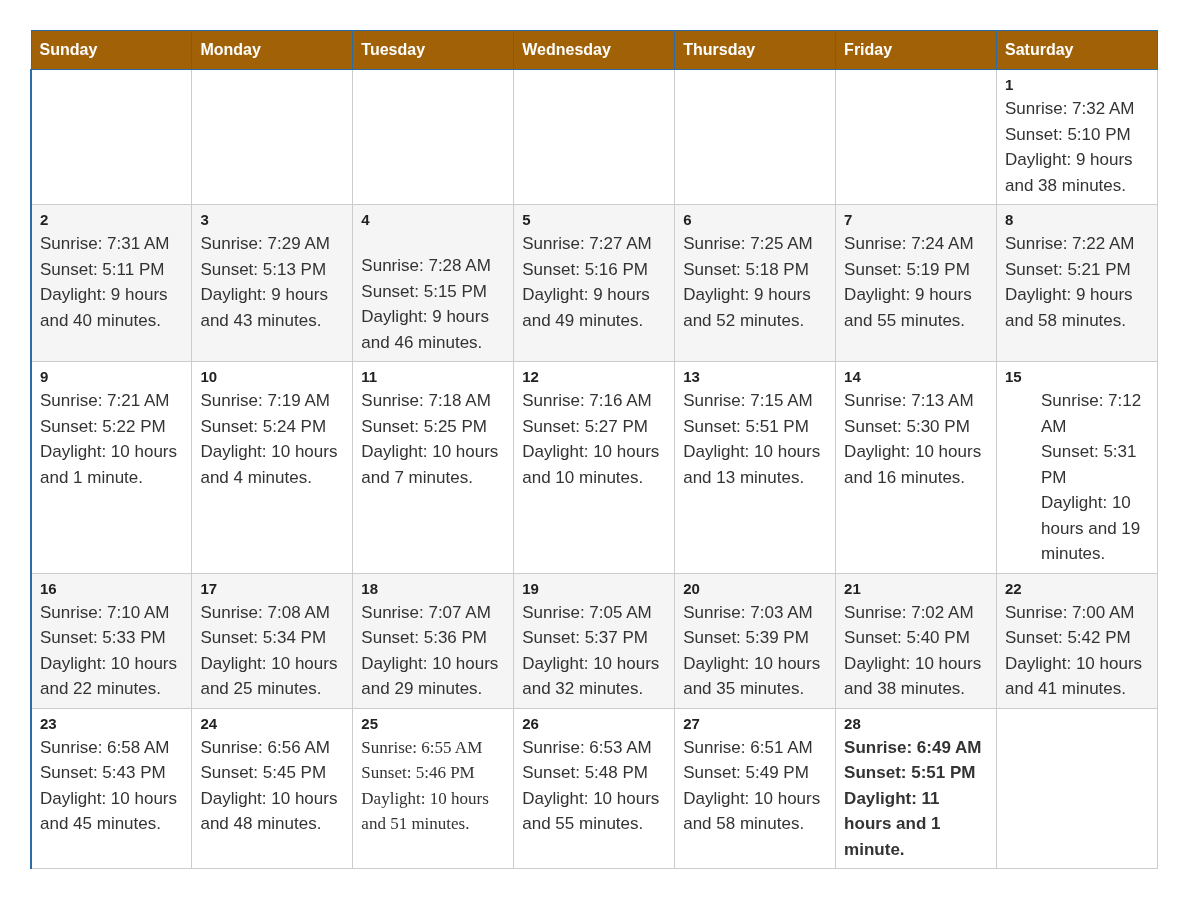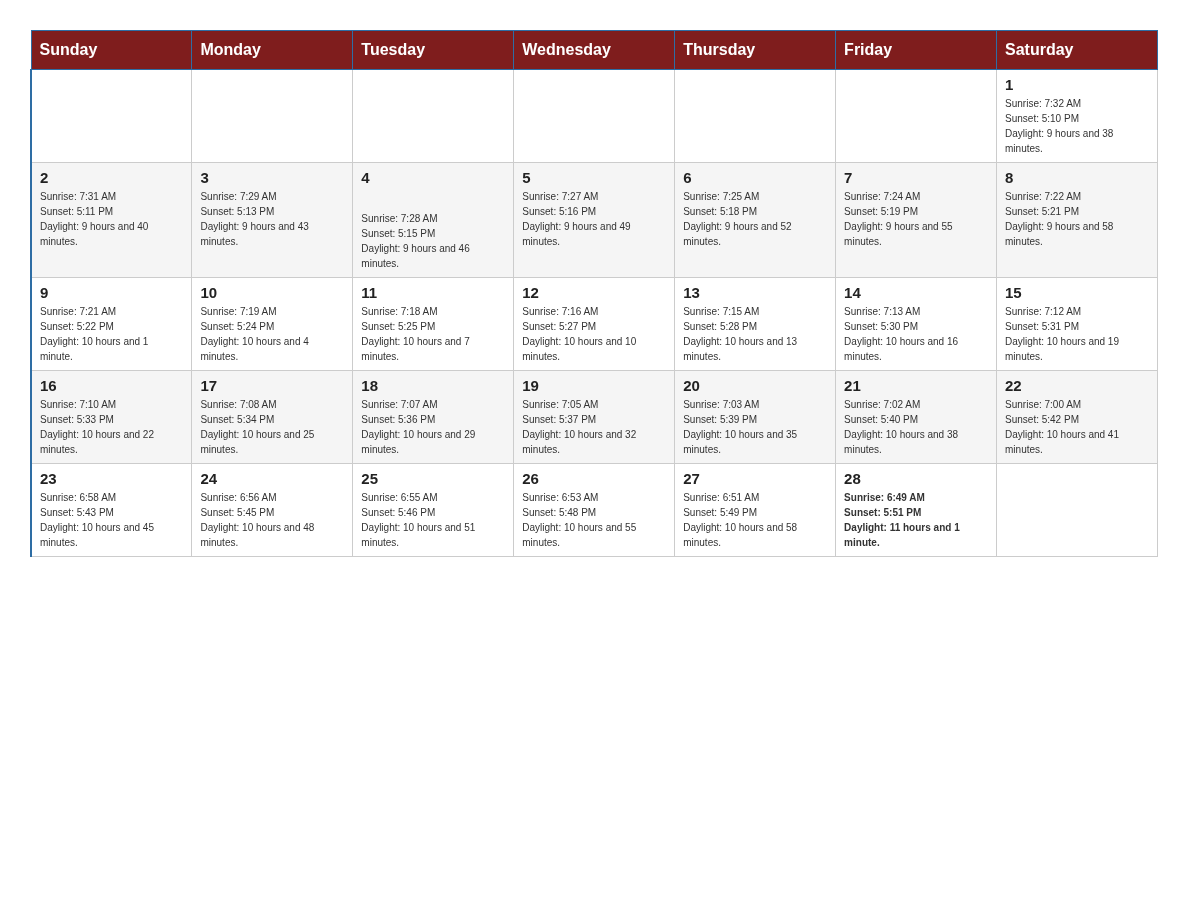--- a/index.html
+++ b/index.html
@@ -41,21 +41,21 @@
       font-size: 20px;
       color: #444;
       margin-top: 4px;
     }
     .calendar {
       width: 100%;
       border-collapse: collapse;
       margin-top: 10px;
     }
     .calendar th {
-      background: #7f1d1d;
+      background: #a16207;
       color: #fff;
       font-size: 16px;
       font-weight: bold;
       padding: 10px 8px;
       text-align: left;
       border: 1px solid #2e6da4;
     }
     .calendar td {
       vertical-align: top;
       border: 1px solid #ccc;
@@ -73,21 +73,21 @@
       border-left: 2px solid #2e6da4;
     }
     .day-number {
       font-size: 15px;
       font-weight: bold;
       color: #222;
       display: block;
       margin-bottom: 3px;
     }
     .day-info {
-      font-size: 10px;
+      font-size: 17px;
       color: #333;
       line-height: 1.5;
     }
     .empty-cell {
       background: #f9f9f9;
     }
     
     .row-even td { background: #f5f7fa; }
     .row-odd td { background: #ffffff; }
 
@@ -202,32 +202,32 @@
         </td>
         <td>
           <span class="day-number">12</span>
           <div class="day-info" style="white-space: pre-line;">Sunrise: 7:16 AM
 Sunset: 5:27 PM
 Daylight: 10 hours and 10 minutes.</div>
         </td>
         <td>
           <span class="day-number">13</span>
           <div class="day-info" style="white-space: pre-line;">Sunrise: 7:15 AM
-Sunset: 5:28 PM
+Sunset: 5:51 PM
 Daylight: 10 hours and 13 minutes.</div>
         </td>
         <td>
           <span class="day-number">14</span>
           <div class="day-info" style="white-space: pre-line;">Sunrise: 7:13 AM
 Sunset: 5:30 PM
 Daylight: 10 hours and 16 minutes.</div>
         </td>
         <td>
           <span class="day-number">15</span>
-          <div class="day-info" style="white-space: pre-line;">Sunrise: 7:12 AM
+          <div class="day-info" style="white-space: pre-line; margin-left: 36px;">Sunrise: 7:12 AM
 Sunset: 5:31 PM
 Daylight: 10 hours and 19 minutes.</div>
         </td>
       </tr>
       <tr class="row-even">
         <td>
           <span class="day-number">16</span>
           <div class="day-info" style="white-space: pre-line;">Sunrise: 7:10 AM
 Sunset: 5:33 PM
 Daylight: 10 hours and 22 minutes.</div>
@@ -277,21 +277,21 @@
 Daylight: 10 hours and 45 minutes.</div>
         </td>
         <td>
           <span class="day-number">24</span>
           <div class="day-info" style="white-space: pre-line;">Sunrise: 6:56 AM
 Sunset: 5:45 PM
 Daylight: 10 hours and 48 minutes.</div>
         </td>
         <td>
           <span class="day-number">25</span>
-          <div class="day-info" style="white-space: pre-line;">Sunrise: 6:55 AM
+          <div class="day-info" style="white-space: pre-line; font-family: Liberation Serif, serif;">Sunrise: 6:55 AM
 Sunset: 5:46 PM
 Daylight: 10 hours and 51 minutes.</div>
         </td>
         <td>
           <span class="day-number">26</span>
           <div class="day-info" style="white-space: pre-line;">Sunrise: 6:53 AM
 Sunset: 5:48 PM
 Daylight: 10 hours and 55 minutes.</div>
         </td>
         <td>

